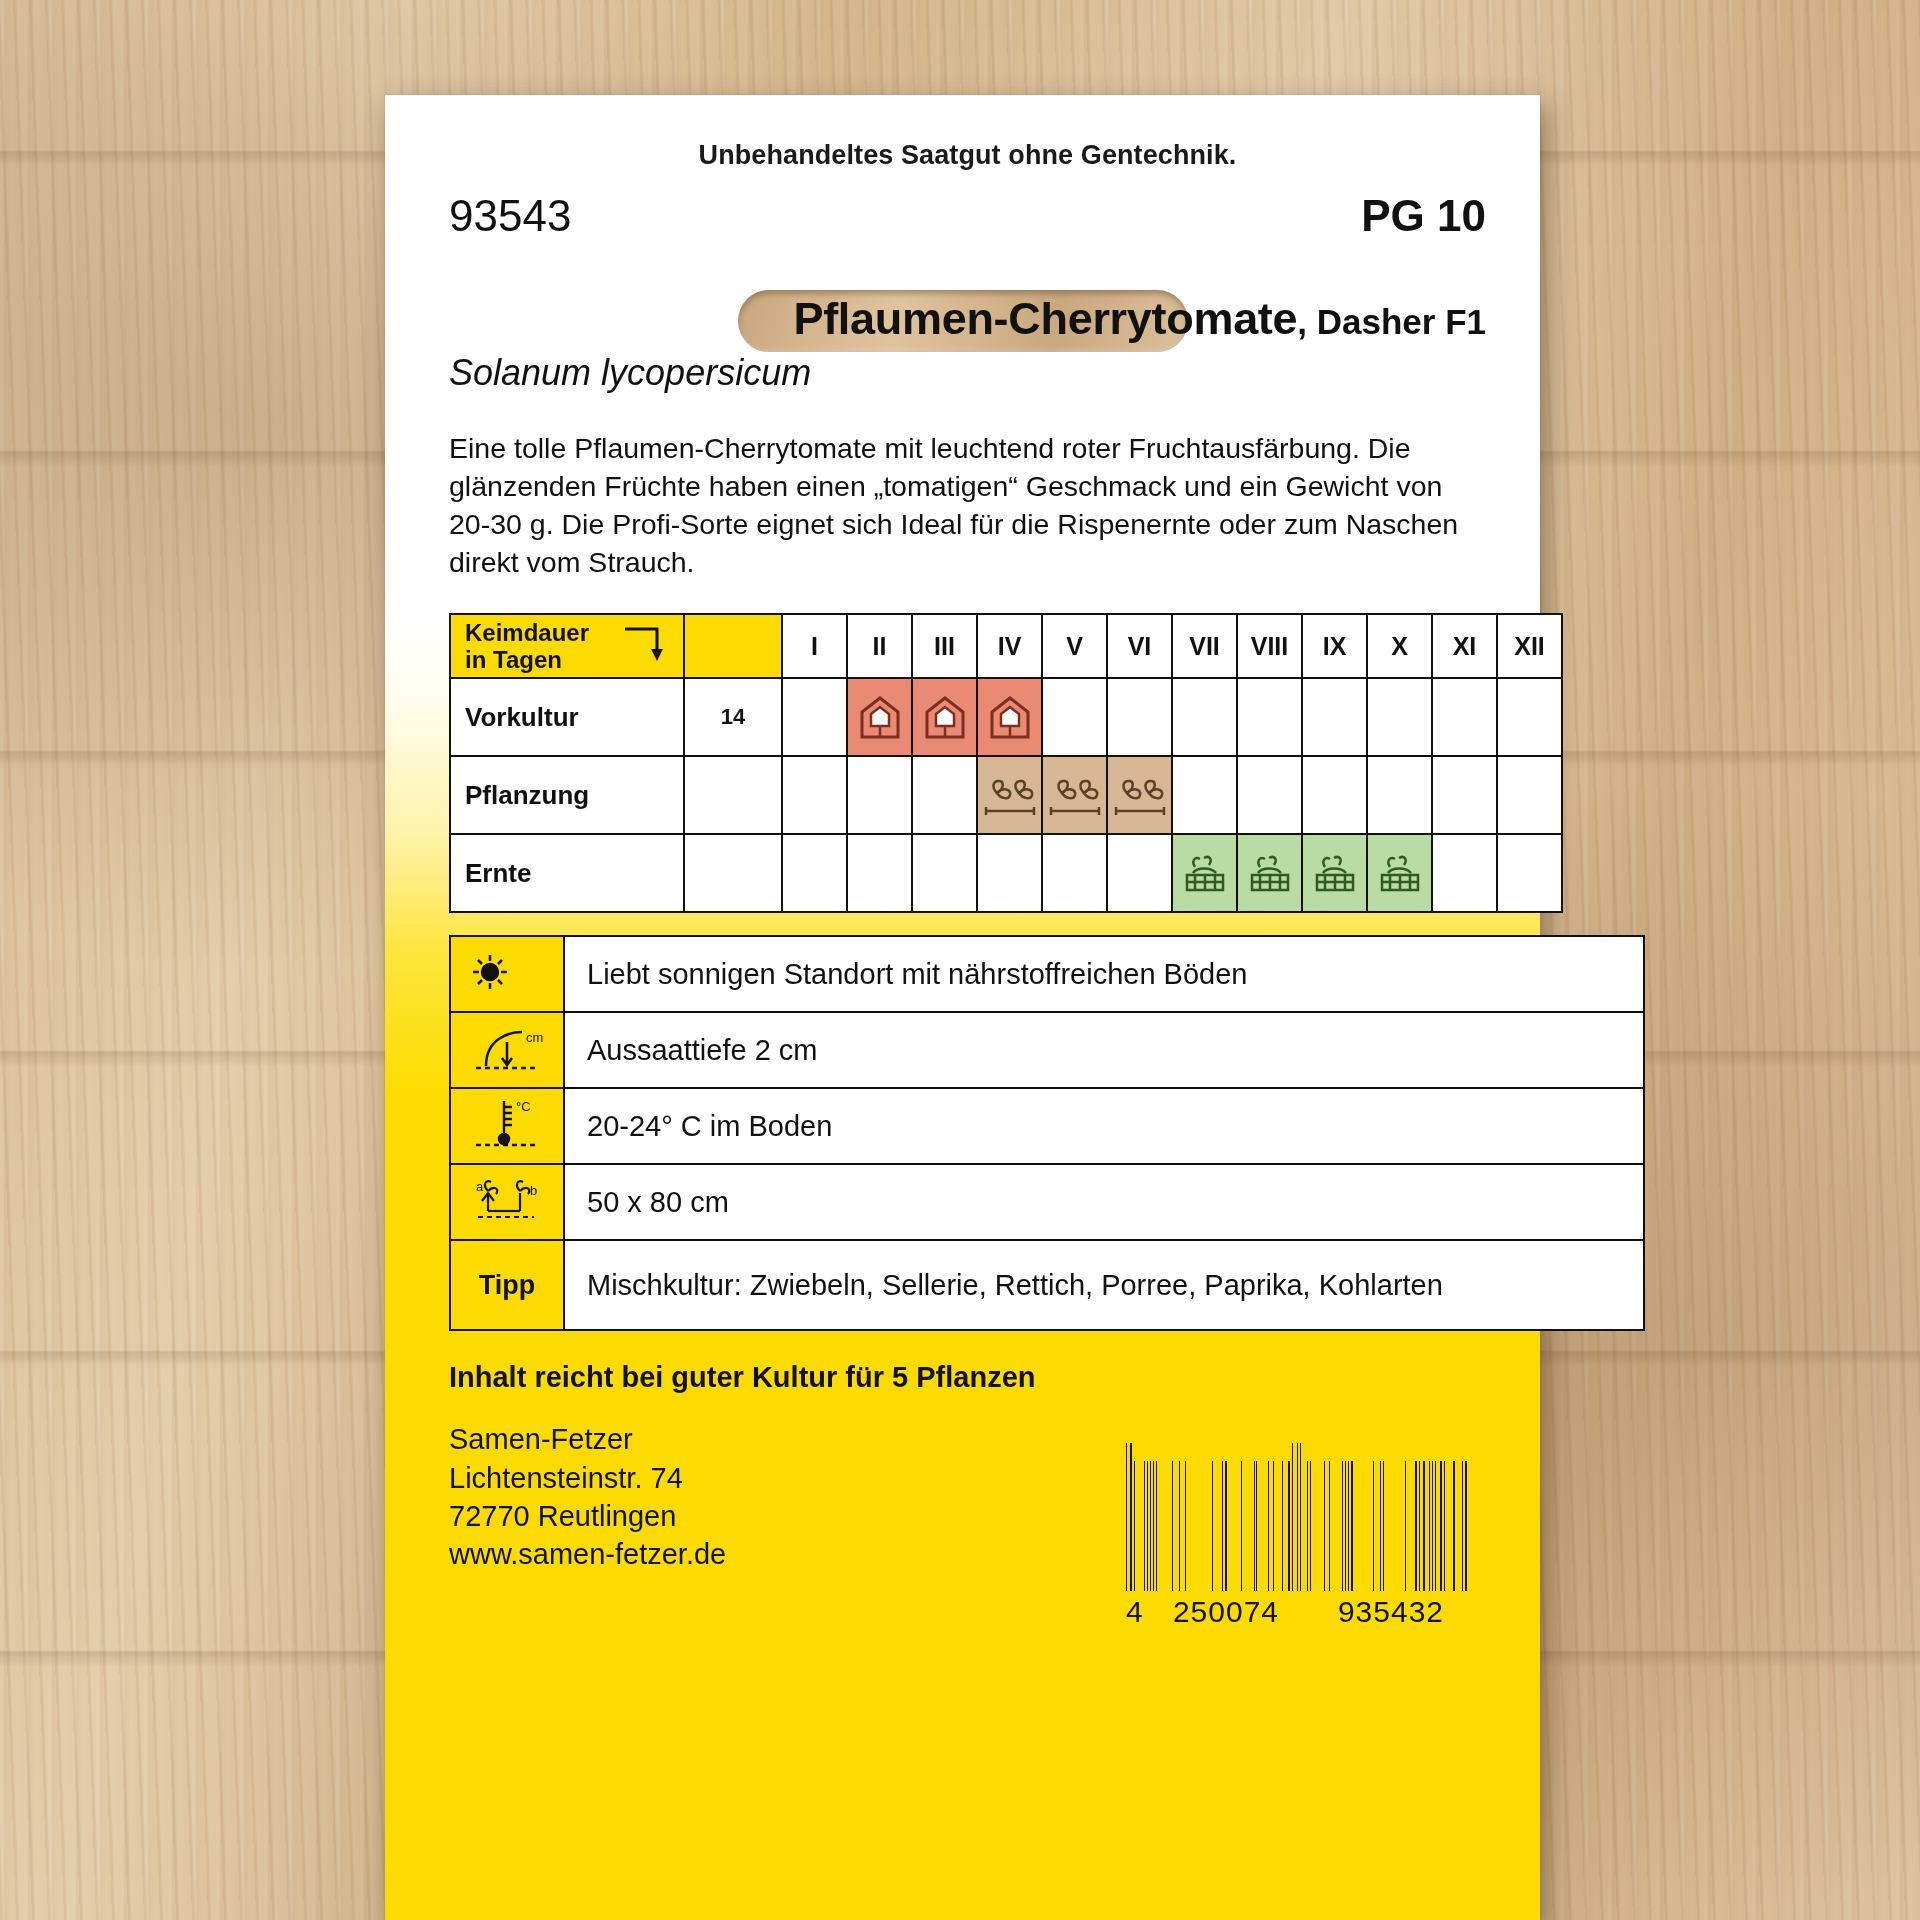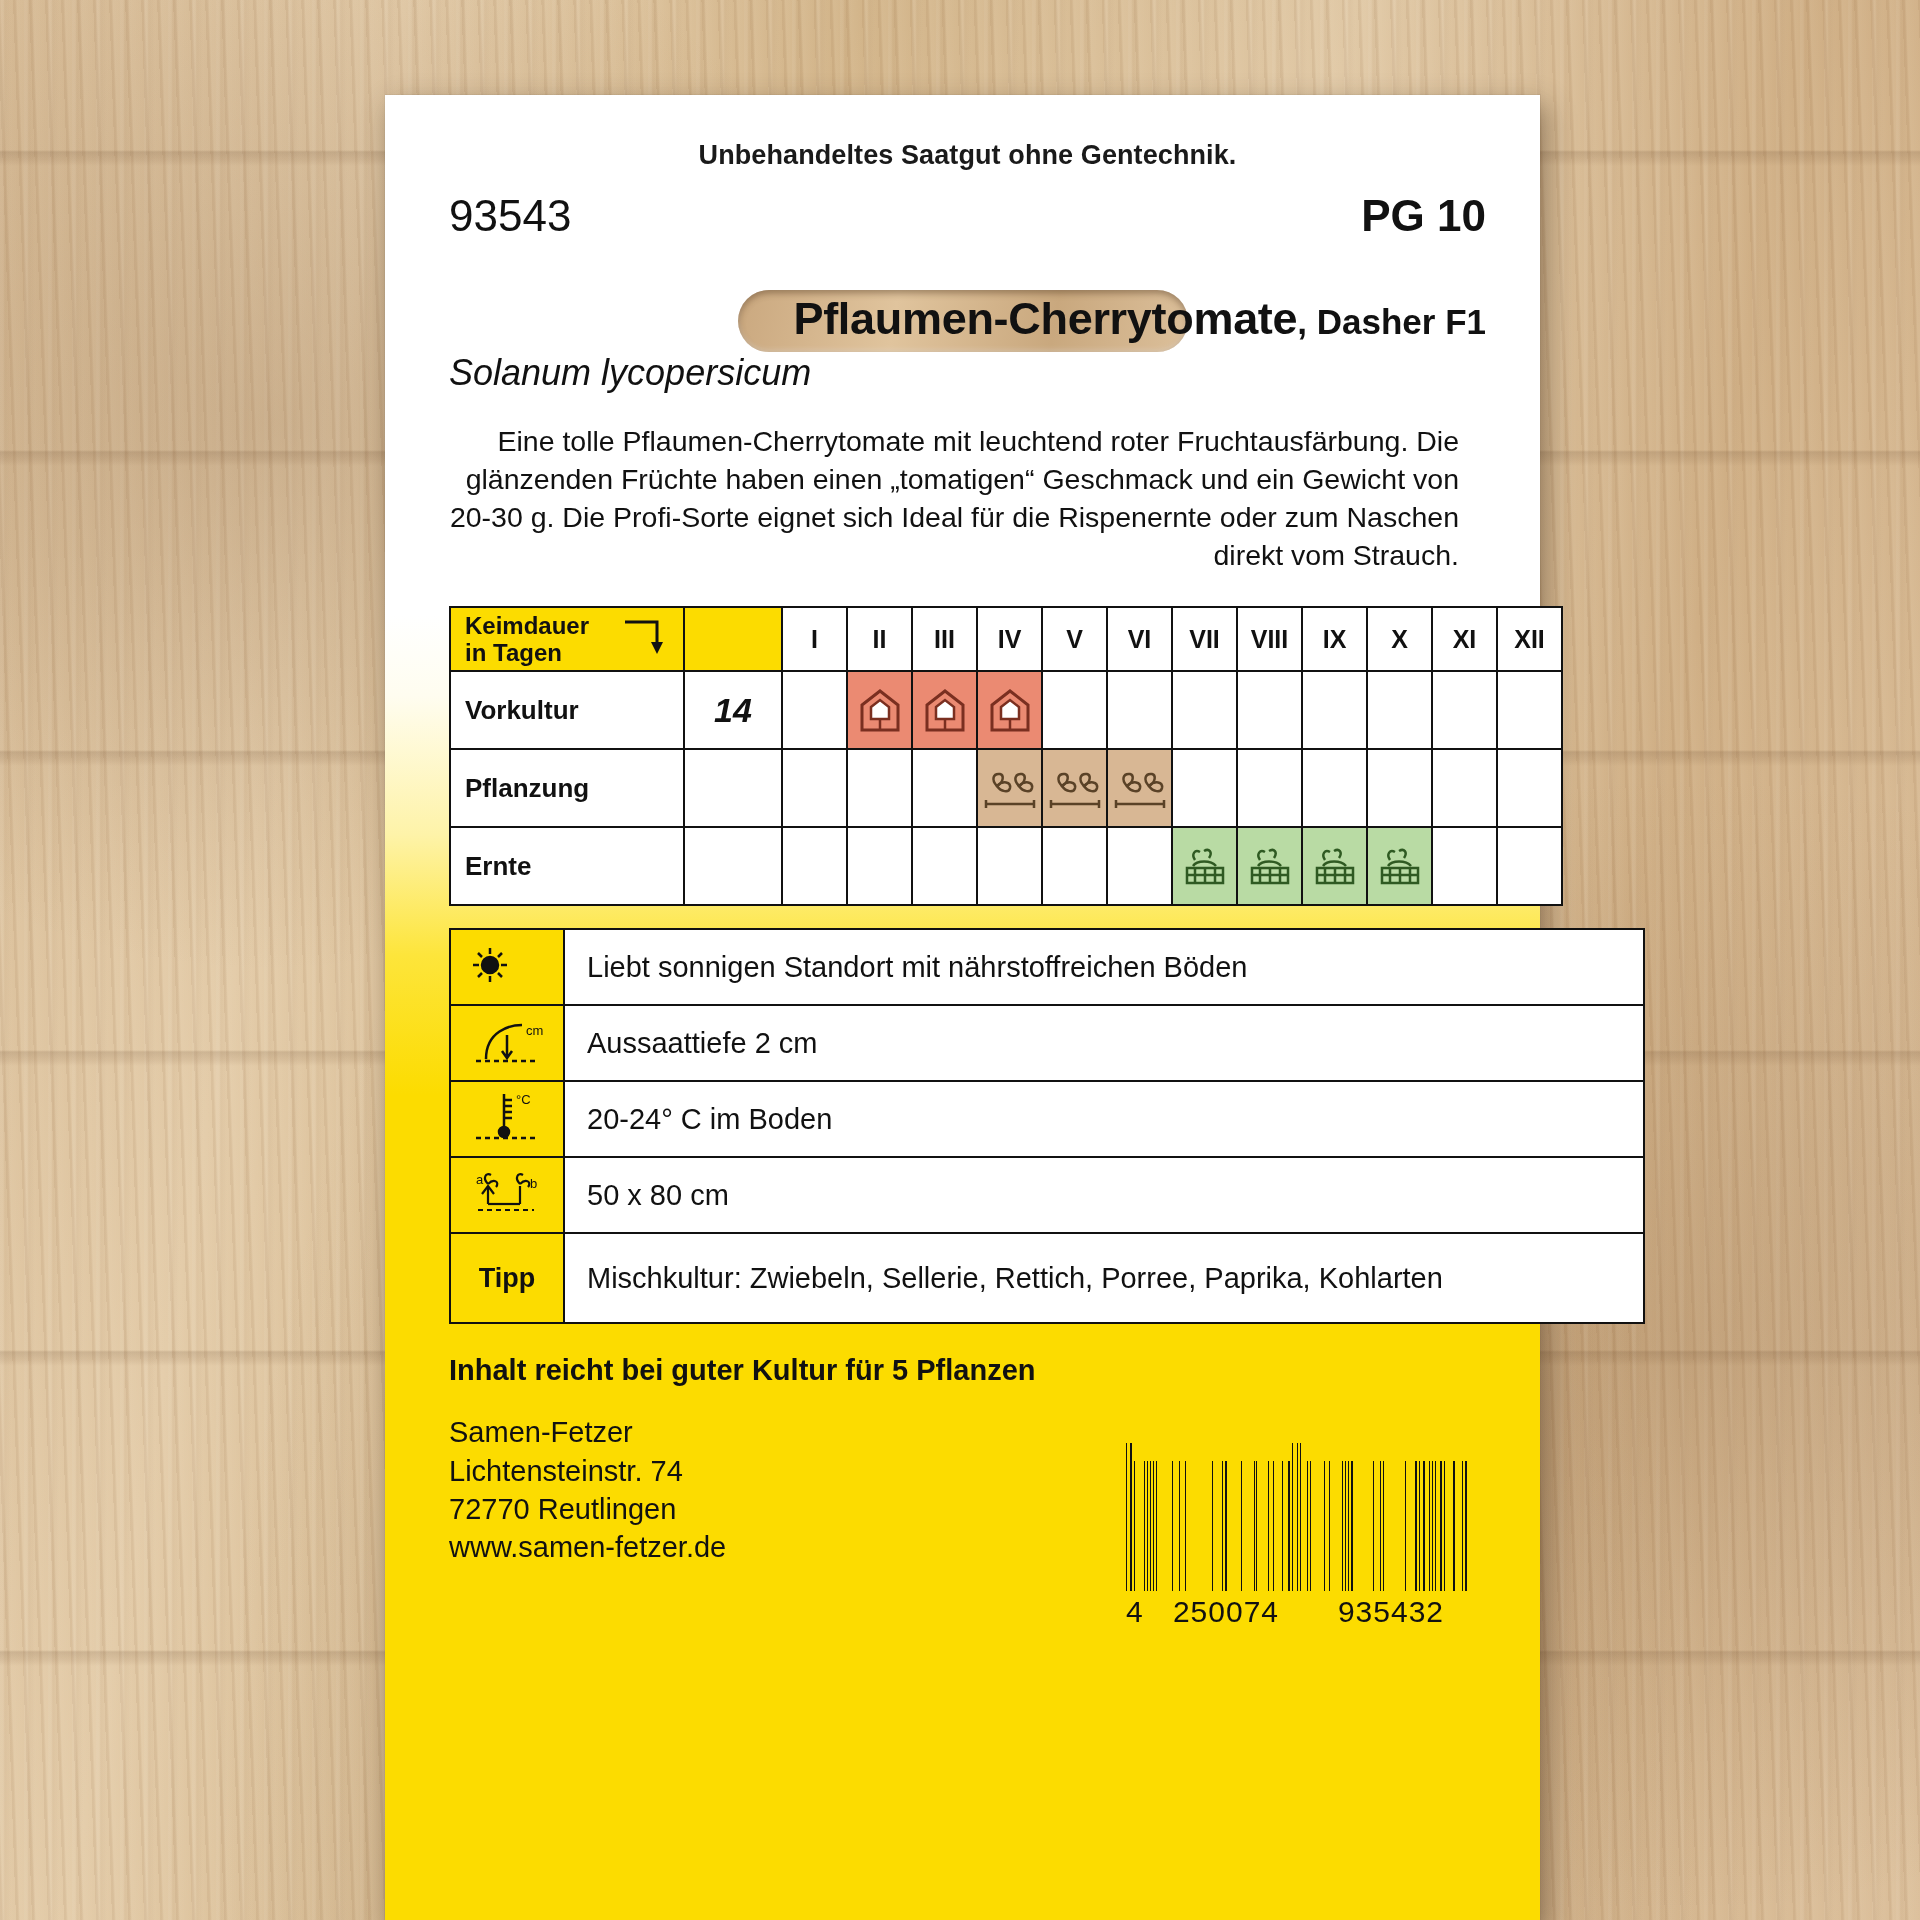--- a/index.html
+++ b/index.html
@@ -110,26 +110,25 @@
   .title b { font-weight: bold; letter-spacing: -0.3px; }
   .title .cultivar { font-size: 35px; font-weight: bold; }
   .latin {
     font-style: italic;
     font-size: 36px;
     color: #111;
     margin-top: 8px;
   }
 
   .desc {
-    margin-top: 28px;
+    margin-top: 35px;
     font-size: 28.5px;
     line-height: 1.34;
     color: #111;
     max-width: 1010px;
-    text-align: right;
   }
 
   
   .cal {
     margin-top: 32px;
     width: 1038px;
     border-collapse: collapse;
     table-layout: fixed;
   }
   .cal td, .cal th {
@@ -151,21 +150,21 @@
     position: relative;
   }
   .cal .arrowcell { width: 96px; background: #fcdc00; position: relative; }
   .cal .rowlabel {
     text-align: left;
     padding-left: 14px;
     font-weight: bold;
     font-size: 26px;
     background: #fff;
   }
-  .cal .days { width: 96px; background: #fff; font-weight: bold; font-size: 34px; font-style: italic; }
+  .cal .days { width: 96px; background: #fff; font-weight: bold; font-size: 22px; }
   .cal .m { width: 63px; background: #fff; }
   .cal tr.rowtall td { height: 76px; }
 
   .arrow-dn { position: absolute; right: 16px; top: 10px; }
 
   .cellfill { display: block; width: 100%; height: 100%; position: relative; }
   .fill-red { background: #eb8a72; }
   .fill-tan { background: #d8b794; }
   .fill-green { background: #b9dba4; }
 

